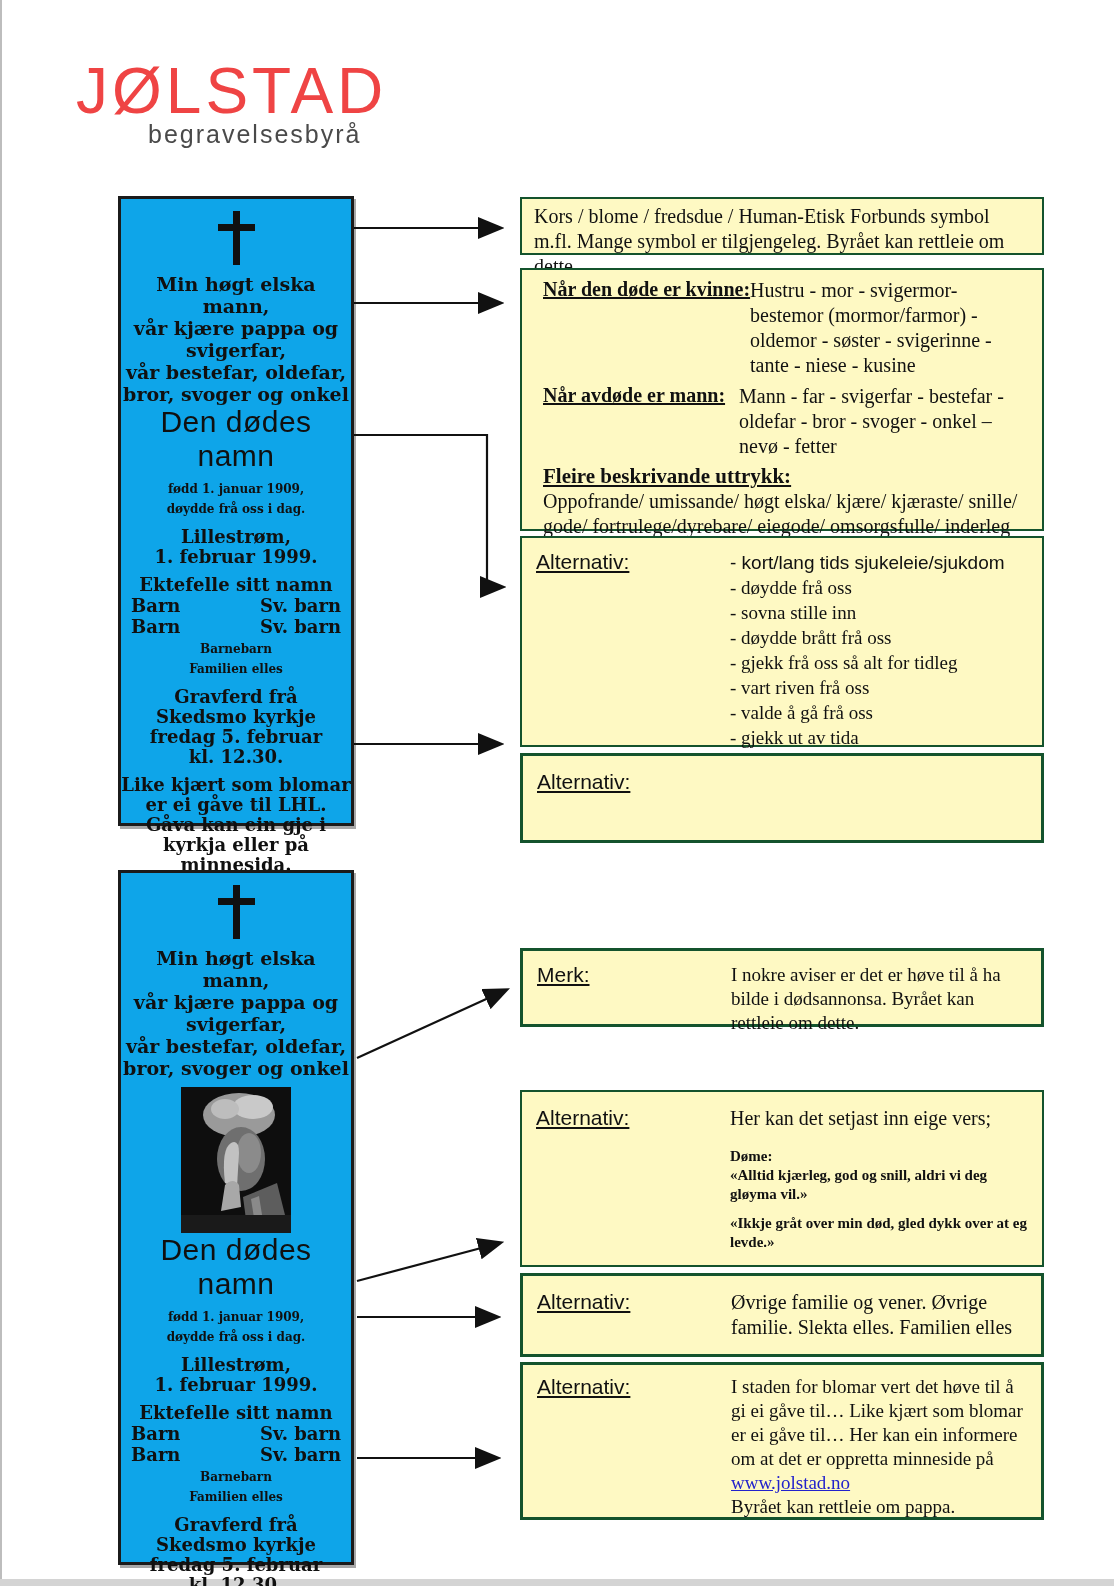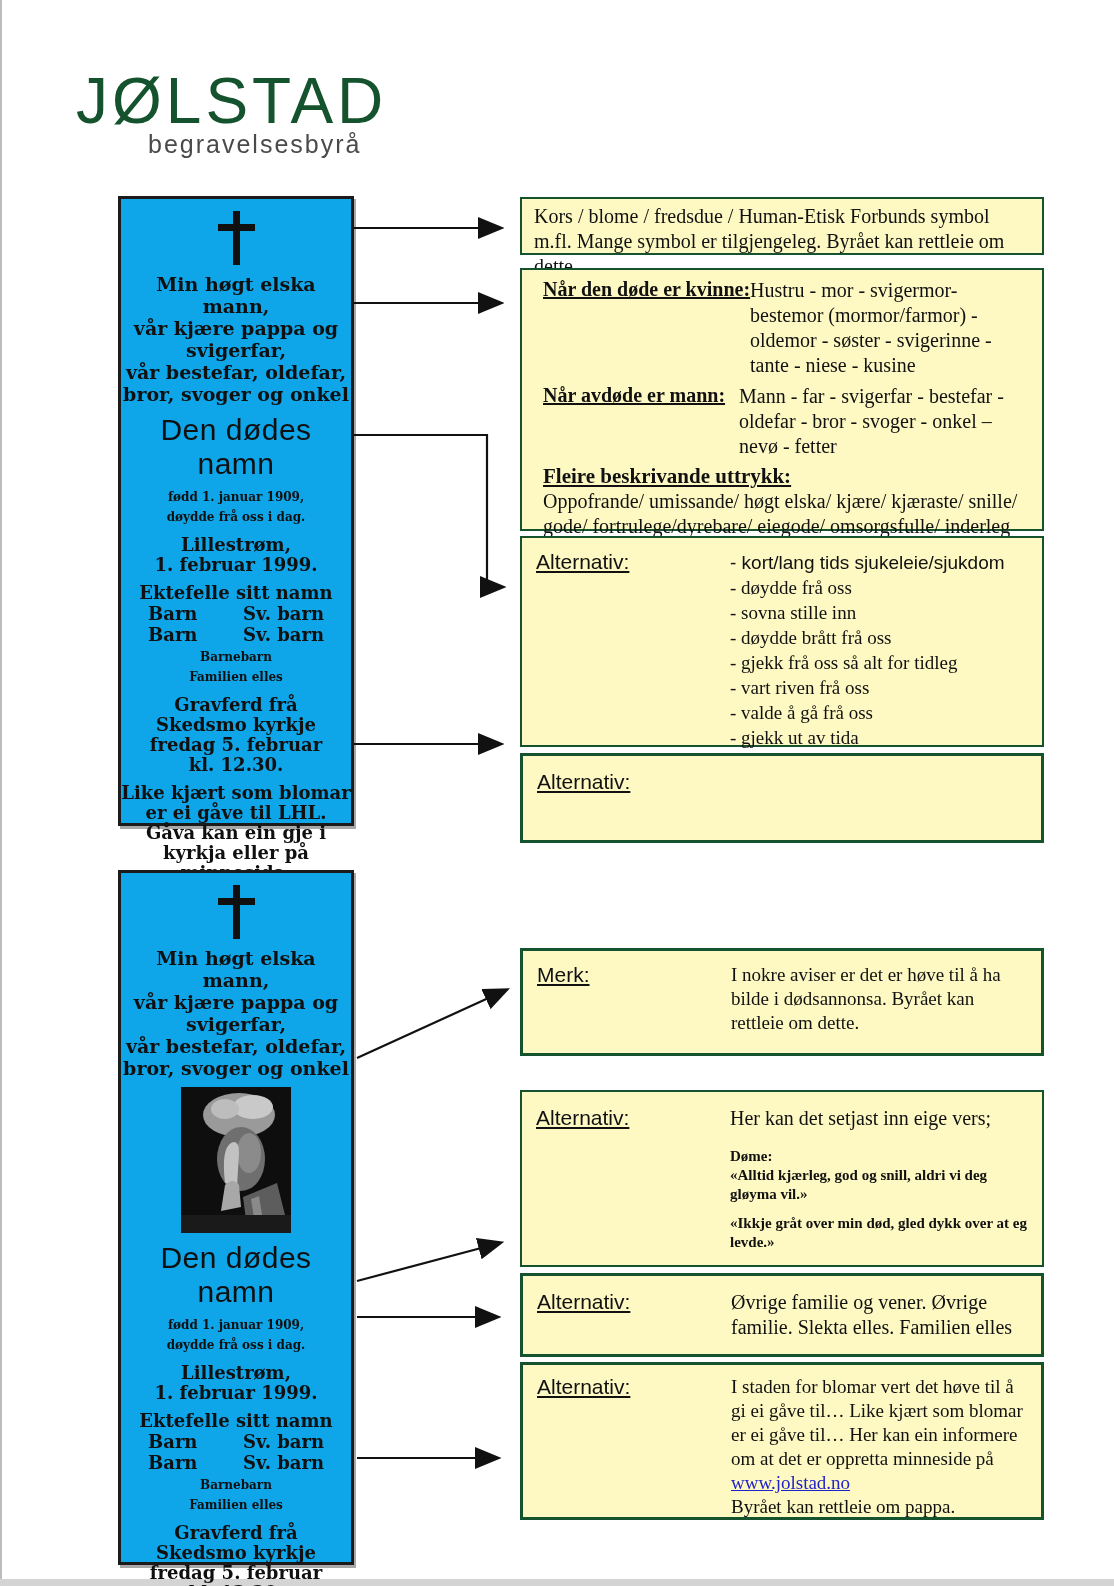--- a/index.html
+++ b/index.html
@@ -4,59 +4,59 @@
 <style>
   html,body{margin:0;padding:0;background:#fff;}
   #page{position:relative;width:1114px;height:1586px;background:#ffffff;overflow:hidden;
         font-family:"Liberation Serif",serif;color:#111;}
   .edge-left{position:absolute;left:0;top:0;width:2px;height:100%;background:#bdbdbd;}
   .edge-bottom{position:absolute;left:0;bottom:0;width:100%;height:7px;background:#d4d4d4;}
 
   
   .logo{position:absolute;left:76px;top:58px;}
   .brand{font-family:"Liberation Sans",sans-serif;font-weight:400;font-size:64px;
-         letter-spacing:4px;color:#14532d;line-height:66px;margin-top:10px;}
+         letter-spacing:4px;color:#ef4444;line-height:66px;}
   .tagline{font-family:"Liberation Sans",sans-serif;font-size:25px;letter-spacing:2px;
            color:#4a4a4a;margin:-4px 0 0 72px;}
 
   
   .ad{position:absolute;left:118px;width:230px;background:#0ea5e9;border:3px solid #1b1b1b;
       box-shadow:2px 3px 0 #a8a8a8;text-align:center;font-family:"DejaVu Serif",serif;
       font-weight:bold;color:#101010;}
   .ad1{top:196px;height:624px;}
   .ad2{top:870px;height:689px;}
   .cross{position:relative;width:40px;height:54px;margin:12px auto 0;}
   .cross .cv{position:absolute;left:17px;top:0;width:7px;height:54px;background:#101010;}
   .cross .ch{position:absolute;left:2px;top:13px;width:37px;height:7px;background:#101010;}
   .hdr{margin-top:8px;font-size:19px;line-height:22px;}
   .name{font-family:"Liberation Sans",sans-serif;font-weight:400;font-size:30px;
-        line-height:34px;margin-top:8px;letter-spacing:0.5px;}
+        line-height:34px;letter-spacing:0.5px;}
   .grp{margin-top:6px;font-size:12px;line-height:20px;}
   .grp2{margin-top:8px;font-size:18px;line-height:20px;}
-  .fam-row{display:flex;justify-content:space-between;padding:0 27px;font-size:18px;line-height:21px;}
+  .fam-row{display:flex;justify-content:space-between;padding:0 10px;font-size:18px;line-height:21px;}
   .photo{display:block;margin:8px auto 0;}
 
   
   .box{position:absolute;left:520px;width:524px;background:#fef9c3;border:2px solid #14532d;
        box-sizing:border-box;}
   .row{display:flex;align-items:flex-start;}
   .blabel{font-family:"Liberation Sans",sans-serif;font-weight:normal;font-size:21px;
           text-decoration:underline;min-width:194px;}
   .slabel{font-family:"Liberation Serif",serif;font-weight:bold;font-size:20px;
           text-decoration:underline;min-width:196px;white-space:nowrap;}
   .sertxt{font-family:"Liberation Serif",serif;font-size:20px;line-height:25px;}
   .santxt{font-family:"Liberation Sans",sans-serif;font-size:19px;line-height:25px;}
   .b1{top:197px;height:58px;padding:5px 12px;}
   .b2{top:268px;height:263px;padding:8px 21px;}
   .b2 .sub{margin-top:5px;}
   .b3{top:536px;height:211px;padding:12px 14px;}
   .b3 .item{font-family:"Liberation Serif",serif;font-size:19px;line-height:25px;}
   .b3 .item.sans{font-family:"Liberation Sans",sans-serif;}
   .b4{top:753px;height:90px;border-width:3px;padding:14px 14px;}
-  .m1{top:948px;height:108px;border-width:3px;padding:12px 14px;}
+  .m1{top:948px;height:79px;border-width:3px;padding:12px 14px;}
   .a2{top:1090px;height:177px;padding:14px 14px;}
   .verse{font-family:"Liberation Serif",serif;font-weight:bold;font-size:15px;line-height:19px;margin-top:10px;}
   .a3{top:1273px;height:84px;border-width:3px;padding:14px 14px;}
   .a4{top:1362px;height:158px;border-width:3px;padding:10px 14px;}
   .lnk{color:#2222cc;text-decoration:underline;cursor:pointer;font-family:"Liberation Serif",serif;
        font-size:19px;line-height:24px;}
   .a4 .sertxt{font-size:19px;line-height:24px;max-width:310px;}
   .m1 .sertxt{max-width:330px;font-size:19px;line-height:24px;}
   .b4 .santxt{max-width:330px;}
   .cnt{flex:1;}

